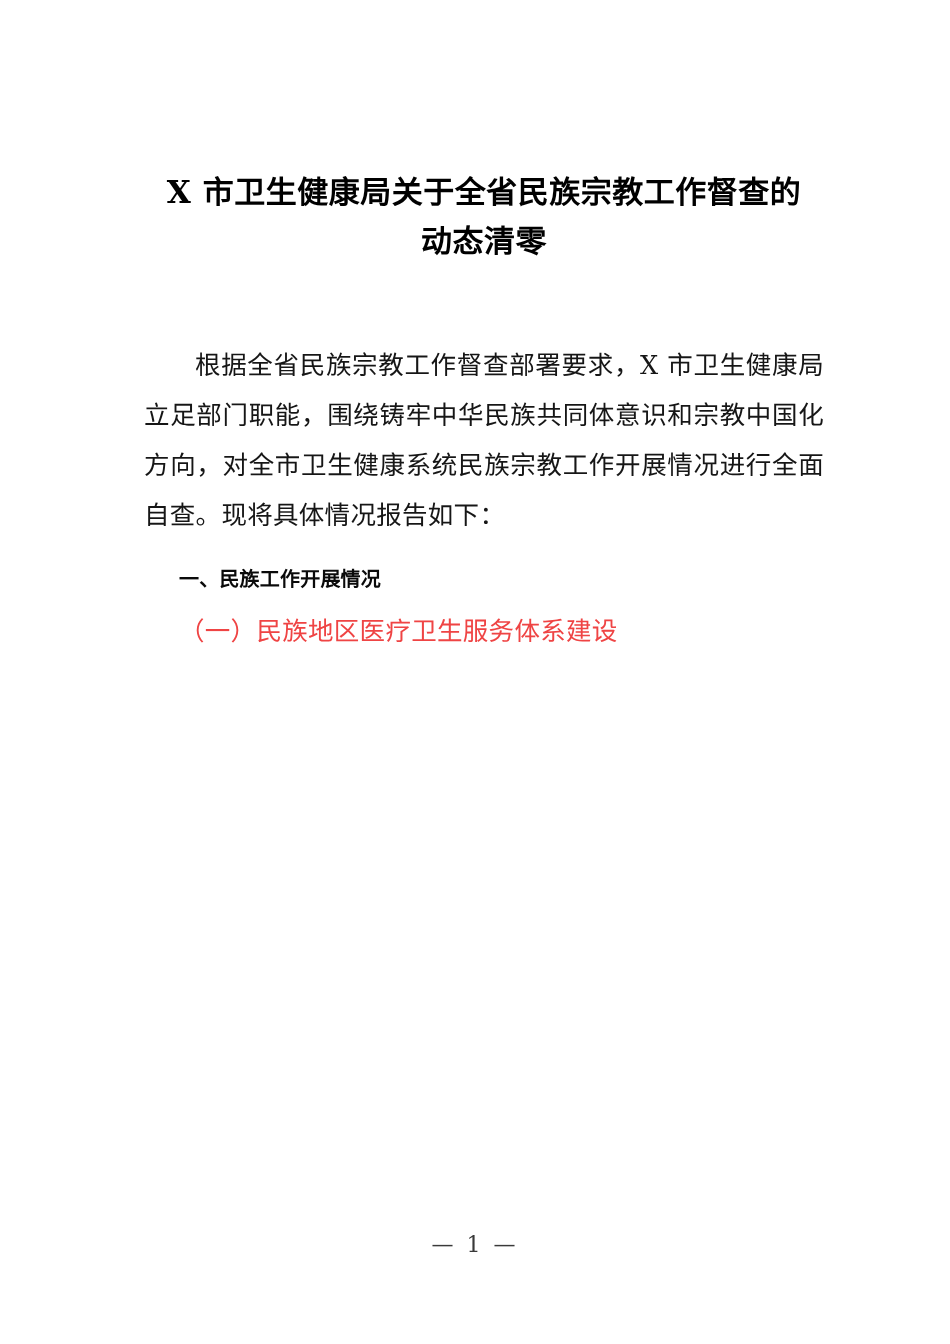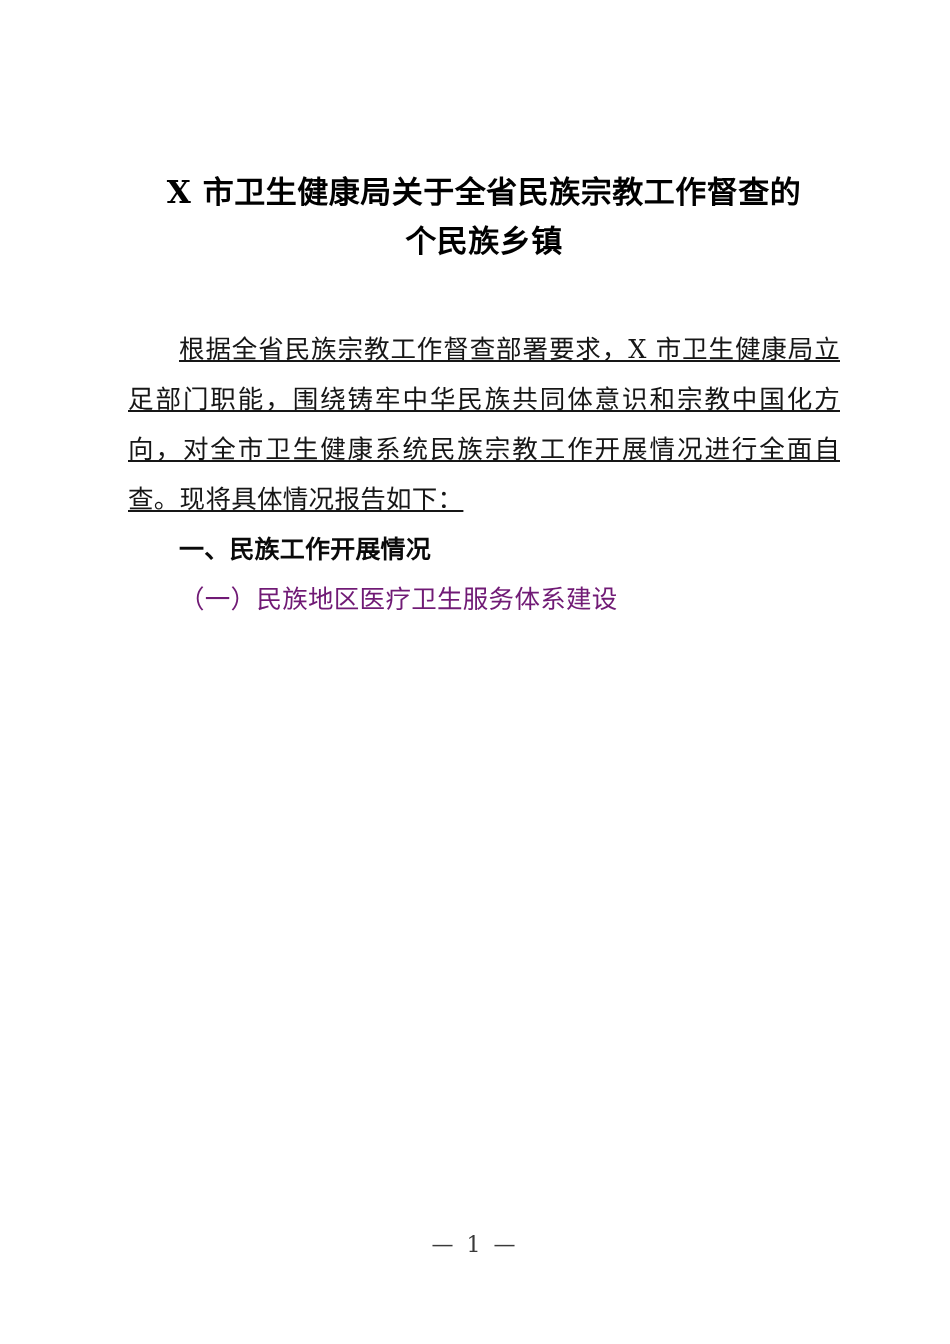--- a/index.html
+++ b/index.html
@@ -53,46 +53,45 @@
 
   
   .para {
     font-family: "DejaVu Serif", "Liberation Serif", serif;
     font-size: 25.5px;
     line-height: 50px;
     color: #161616;
     text-align: justify;
     text-justify: inter-ideograph;
     text-indent: 51px;
-    margin: 0;
+    margin: 16px;
     letter-spacing: 0.3px;
     word-break: break-all;
-    text-decoration: underline;
   }
 
   
   .h1 {
-    font-family: Liberation Sans, sans-serif;
-    font-size: 25px;
+    font-family: Liberation Mono, monospace;
+    font-size: 20px;
     font-weight: 700;
     line-height: 50px;
     color: #0a0a0a;
     text-indent: 51px;
     margin: 0;
     letter-spacing: 0.2px;
     word-break: break-all;
   }
 
   
   .h2 {
     font-family: "DejaVu Serif", "Liberation Serif", serif;
     font-size: 25.5px;
     font-weight: 400;
     line-height: 50px;
-    color: #701a75;
+    color: #ef4444;
     text-indent: 51px;
     margin: 0;
     letter-spacing: 0.3px;
     word-break: break-all;
   }
 
   
   .footer {
     position: absolute;
     left: 0;
@@ -107,21 +106,21 @@
 </style>
 </head>
 <body>
 
 <div class="page">
 
   <div class="content">
 
     <div class="doc-title">
       <div>X 市卫生健康局关于全省民族宗教工作督查的</div>
-      <div>个民族乡镇</div>
+      <div>动态清零</div>
     </div>
 
     <div class="title-gap"></div>
 
     <p class="para">根据全省民族宗教工作督查部署要求，X 市卫生健康局立足部门职能，围绕铸牢中华民族共同体意识和宗教中国化方向，对全市卫生健康系统民族宗教工作开展情况进行全面自查。现将具体情况报告如下：</p>
 
     <p class="h1">一、民族工作开展情况</p>
 
 
     <p class="h2">（一）民族地区医疗卫生服务体系建设</p>

